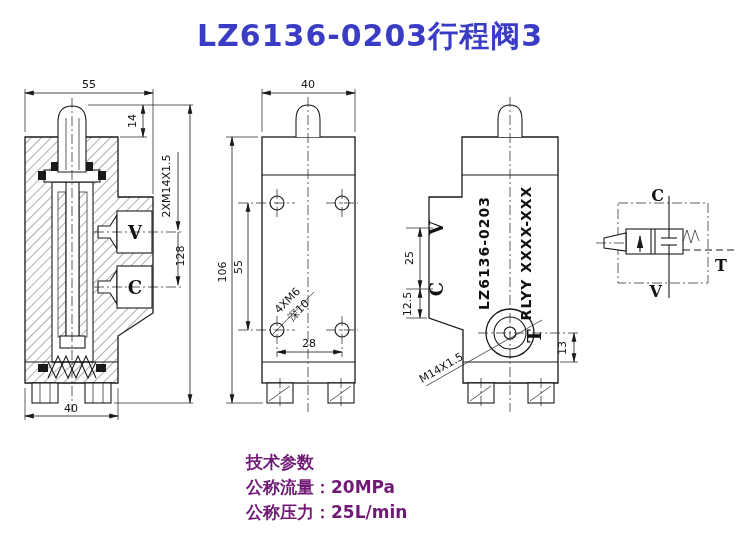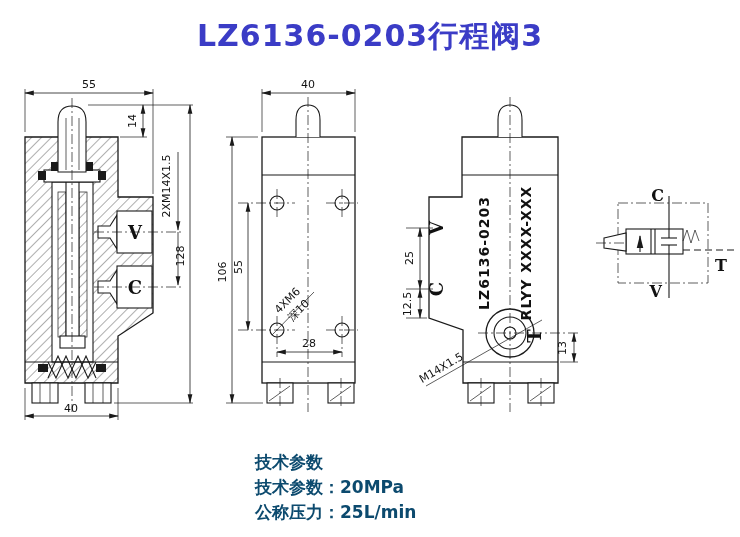--- a/index.html
+++ b/index.html
@@ -1,20 +1,20 @@
 <!DOCTYPE html>
 <html><head>
 <meta charset="utf-8">
 <style>
   html,body{margin:0;padding:0;background:#fff;}
   .page{position:relative;width:740px;height:537px;background:#fff;overflow:hidden;
         font-family:"DejaVu Sans",sans-serif;}
   .title{position:absolute;top:16px;left:0;right:0;text-align:center;
          font:bold 30px "DejaVu Sans",sans-serif;color:#3b3cc6;letter-spacing:1px;}
-  .specs{position:absolute;left:255px;top:450px;color:#0c4a6e;
+  .specs{position:absolute;left:246px;top:450px;color:#701a75;
          font:bold 17px "DejaVu Sans",sans-serif;line-height:25px;}
   .specs-row span{white-space:pre;}
   svg{position:absolute;left:0;top:0;}
   .ln{stroke:#1a1a1a;stroke-width:1.1;fill:none;}
   .lnb{stroke:#1a1a1a;stroke-width:1.3;fill:none;}
   .thin{stroke:#1a1a1a;stroke-width:0.7;fill:none;}
   .cl{stroke:#1a1a1a;stroke-width:0.7;stroke-dasharray:10 3 2 3;fill:none;}
   .dim{stroke:#1a1a1a;stroke-width:0.8;fill:none;}
   .white{fill:#ffffff;stroke:#1a1a1a;stroke-width:1.1;}
   .hatchf{fill:url(#hatch);stroke:#1a1a1a;stroke-width:1.3;}
@@ -204,17 +204,17 @@
       <line class="ln" x1="669" y1="254" x2="669" y2="298"></line>
       <line class="ln" x1="683" y1="250" x2="734" y2="250" stroke-dasharray="7 4"></line>
       <text class="sport" x="664" y="201" text-anchor="end">C</text>
       <text class="sport" x="662" y="297" text-anchor="end">V</text>
       <text class="sport" x="721" y="271" text-anchor="middle">T</text>
     </g>
   </svg>
 
   <div class="specs">
     <div class="specs-heading">技术参数</div>
-    <div class="specs-row"><span>技术参数：</span><span>20MPa</span></div>
+    <div class="specs-row"><span>公称流量：</span><span>20MPa</span></div>
     <div class="specs-row"><span>公称压力：</span><span>25L/min</span></div>
   </div>
 
 </div>
 
 </body></html>

